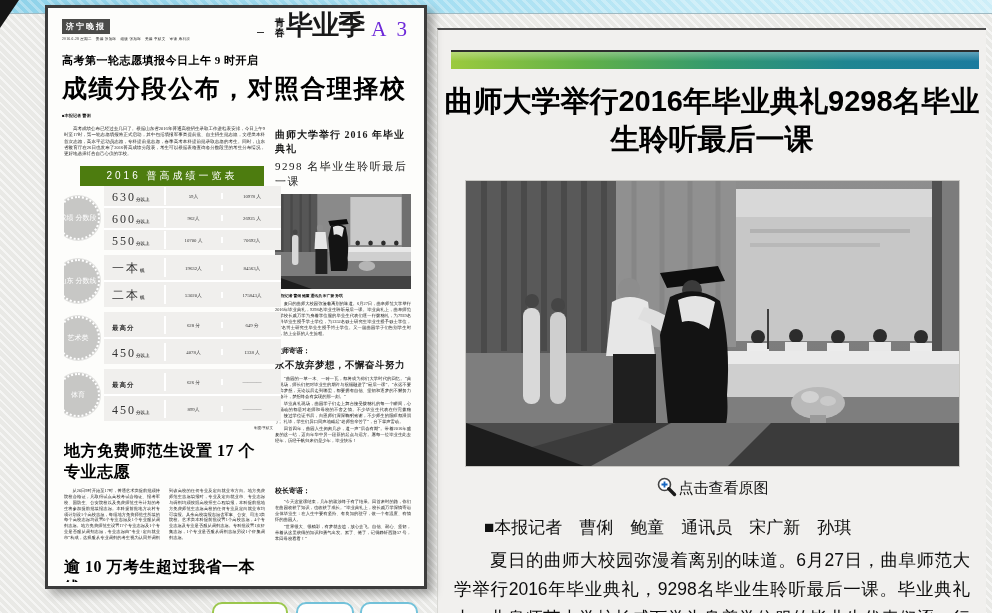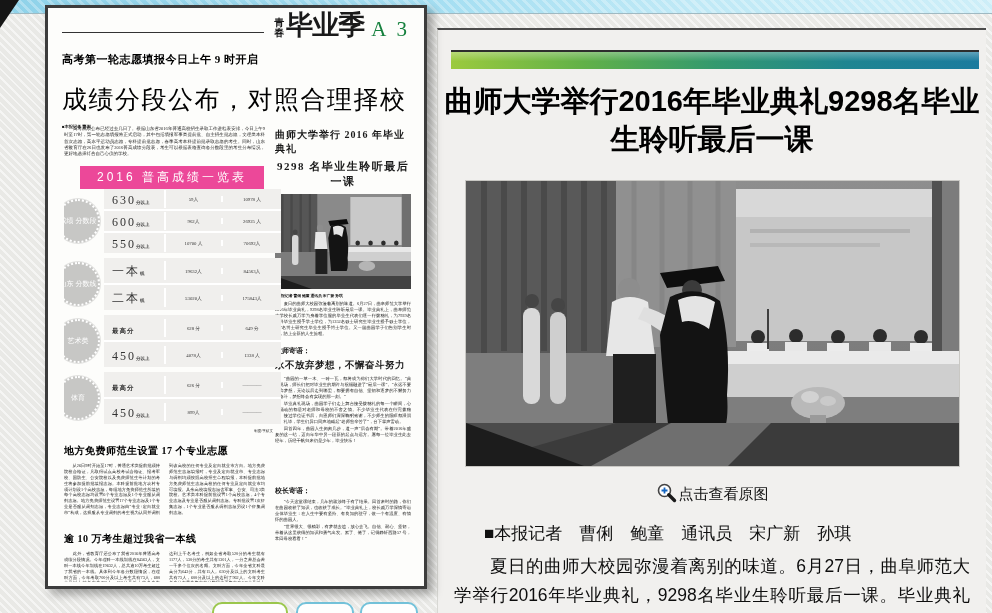--- a/index.html
+++ b/index.html
@@ -33,55 +33,55 @@
     height:17px;margin:0 7px 0 13px;
     background:
       linear-gradient(180deg, rgba(255,255,255,.30) 0%, rgba(255,255,255,0) 55%),
       linear-gradient(90deg,#9bca3e 0%,#62b148 25%,#33996e 50%,#1f8591 75%,#1b7b9e 100%);
   }
   .reader-title{
     margin:13px 6px 0;font-size:29px;font-weight:bold;line-height:38px;
     text-align:center;color:#000;letter-spacing:0;
   }
   .photo-wrap{width:493px;margin:23px auto 0;font-size:0;box-shadow:0 0 0 1px #c9c8c4;}
-  .zoom-caption{display:flex;justify-content:center;align-items:flex-end;margin-top:16px;cursor:pointer;text-align:center;}
+  .zoom-caption{display:flex;justify-content:center;align-items:flex-end;margin-top:10px;cursor:pointer;text-align:center;}
   .zoom-caption svg{width:22px;height:22px;margin-right:1px;}
   .zoom-caption span{font-size:15px;color:#111;line-height:20px;}
   .reader-byline{margin:18px 0 0 46px;font-size:17px;color:#111;}
   .reader-body{margin:7px 16px 0 16px;font-size:17.5px;line-height:29px;text-align:justify;color:#0d0d0d;}
   
   .newspaper{
     position:absolute;left:45px;top:5px;width:382px;height:584px;z-index:10;
     background:#fdfdfb;border:3px solid #3c3c3c;box-sizing:border-box;
     box-shadow:6px 5px 9px rgba(0,0,0,.35);
     font-family:"Liberation Serif",serif;color:#1a1a1a;cursor:pointer;
   }
   .np-inner{position:relative;width:100%;height:100%;box-sizing:border-box;padding:7px 14px;overflow:hidden;}
   .mast{display:flex;align-items:flex-start;}
   .mast-left{width:195px;flex:none;}
   .paper-logo{display:inline-block;background:#4b4b49;color:#fff;font-size:8px;font-weight:bold;
     padding:2px 4px;letter-spacing:2px;}
   .dateline{font-size:3.6px;color:#222;margin-top:3px;white-space:nowrap;letter-spacing:.3px;}
   .mast-line{flex:1;height:1px;background:#333;margin:17px 10px 0 0;}
   .brand{display:flex;align-items:flex-end;flex:none;}
   .brand-small{width:11px;font-size:10px;line-height:10px;font-weight:bold;word-break:break-all;
-    margin-right:1px;margin-bottom:2px;font-family:"Liberation Sans",sans-serif;}
+    margin-right:1px;margin-bottom:2px;font-family:"Liberation Sans",sans-serif;text-align:center;}
   .brand-big{font-size:27px;line-height:25px;font-weight:900;letter-spacing:-1px;
     font-family:Liberation Mono, monospace;}
-  .pageno{font-size:21px;line-height:22px;margin-left:7px;color:#15803d;letter-spacing:3px;}
+  .pageno{font-size:21px;line-height:22px;margin-left:7px;color:#6d28d9;letter-spacing:3px;}
   .kicker{margin-top:12px;font-size:11px;font-weight:bold;color:#000;letter-spacing:.5px;}
-  .headline{font-size:25px;font-weight:normal;margin-top:16px;color:#000;letter-spacing:1.5px;white-space:nowrap;}
+  .headline{font-size:25px;font-weight:bold;margin-top:4px;color:#000;letter-spacing:1.5px;white-space:nowrap;}
   .lead-byline{font-size:4.2px;margin-top:8px;font-weight:bold;}
   .cols{position:absolute;left:16px;right:13px;top:118px;bottom:4px;display:flex;overflow:hidden;}
   .col-left{width:201px;flex:none;margin-right:10px;}
   .col-right{flex:1;min-width:0;overflow:hidden;}
   .intro{font-size:4.5px;line-height:6.3px;text-align:justify;color:#222;}
   
   .score-table{margin-top:9px;position:relative;margin-left:24px;}
-  .st-title{width:184px;margin-left:-8px;background:#ec4899;color:#fff;font-size:12px;
+  .st-title{width:184px;margin-left:-8px;background:#4d7c0f;color:#fff;font-size:10px;
     text-align:center;padding:3px 0;letter-spacing:3px;font-family:"Liberation Sans",sans-serif;}
   .st-head{display:flex;align-items:center;margin:3px 0 4px 0;}
   .st-note{width:64px;font-size:3.3px;color:#666;}
   .st-colh{width:56px;text-align:center;font-size:10px;color:#777;letter-spacing:3px;}
   .tgroup{position:relative;margin-bottom:5px;}
   .tg-circle{
     position:absolute;left:-32px;top:50%;transform:translateY(-50%);
     width:44px;height:44px;border-radius:50%;background:#c7c7c5;border:2px dotted #fff;
     box-sizing:border-box;color:#fff;display:flex;align-items:center;justify-content:center;
     text-align:center;font-size:7px;line-height:8.5px;font-family:"Liberation Sans",sans-serif;
@@ -92,28 +92,28 @@
   .tgroup.tall .trow{height:25px;}
   .trow:last-child{border-bottom:none;}
   .tc-name{width:62px;padding-left:8px;box-sizing:border-box;border-right:2px solid #fff;
     white-space:nowrap;}
   .tc-name .big{font-size:12px;letter-spacing:2px;color:#333;}
   .tc-name .sfx{font-size:4.5px;font-weight:bold;color:#444;}
   .trow.sm .tc-name .big{font-size:6.5px;letter-spacing:1px;font-weight:bold;}
   .tc-val{width:55px;text-align:center;font-size:4.8px;color:#333;border-right:2px solid #fff;}
   .tc-val:last-child{border-right:none;width:58px;}
   .st-credit{font-size:3.6px;text-align:right;margin-top:3px;color:#333;width:193px;margin-left:-8px;}
-  .sec-h{font-size:10px;font-weight:bold;margin:11px 0 5px;color:#000;letter-spacing:.5px;}
+  .sec-h{font-size:16px;font-weight:bold;margin:11px 0 5px;color:#000;letter-spacing:.5px;}
   .sec-body{column-count:2;column-gap:9px;font-size:4.2px;line-height:5.8px;
     text-align:justify;color:#222;overflow:hidden;}
   .sec-body.s1{height:58px;}
   .sec-body.s2{height:52px;}
   
   .a2-h1{font-size:10px;font-weight:bold;text-align:left;letter-spacing:1px;margin-top:2px;}
-  .a2-h2{font-size:11px;font-weight:bold;text-align:center;letter-spacing:1.5px;margin-top:3px;}
+  .a2-h2{font-size:11px;font-weight:normal;text-align:left;letter-spacing:1.5px;margin-top:3px;}
   .a2-photo{width:100%;margin-top:5px;font-size:0;}
   .a2-byline{font-size:3.8px;margin-top:4px;font-weight:bold;}
   .a2-body{margin-top:3px;}
   .a2-body p{font-size:4.3px;line-height:6px;text-align:justify;margin:0 0 1px;color:#222;}
   .a2-kicker{font-size:7px;font-weight:bold;margin-top:9px;}
   .a2-subh{font-size:9.5px;font-weight:bold;margin:3px 0 4px;letter-spacing:.5px;}
   .a2-sub-body{overflow:hidden;}
   .a2-sub-body.b1{height:101px;}
   .a2-sub-body.b2{height:84px;}
   
@@ -216,20 +216,24 @@
   </div>
 
   <div class="reader-byline">■本报记者　曹俐　鲍童　通讯员　宋广新　孙琪</div>
   <div class="reader-body">　　夏日的曲师大校园弥漫着离别的味道。6月27日，曲阜师范大学举行2016年毕业典礼，9298名毕业生聆听最后一课。毕业典礼上，曲阜师范大学校长戚万学为身着学位服的毕业生代表们逐一行拨穗礼，为7939名本科毕业生授予学士学位，为1352名硕士研究生毕业生授予硕士学位，为7名博士研究生毕业生授予博士学位。</div>
 </div>
 
 <div class="newspaper">
   <div class="np-inner">
 
     <div class="mast">
+      <div class="mast-left">
+        <span class="paper-logo">济宁晚报</span>
+        <div class="dateline">2016.6.28 星期二　责编 张旭晖　组版 张旭晖　美编 李默文　审读 康利霞</div>
+      </div>
       <div class="mast-line"></div>
       <div class="brand">
         <div class="brand-small">青春</div>
         <div class="brand-big">毕业季</div>
         <div class="pageno">A 3</div>
       </div>
     </div>
 
     <div class="kicker">高考第一轮志愿填报今日上午 9 时开启</div>
     <div class="headline">成绩分段公布，对照合理择校</div>

